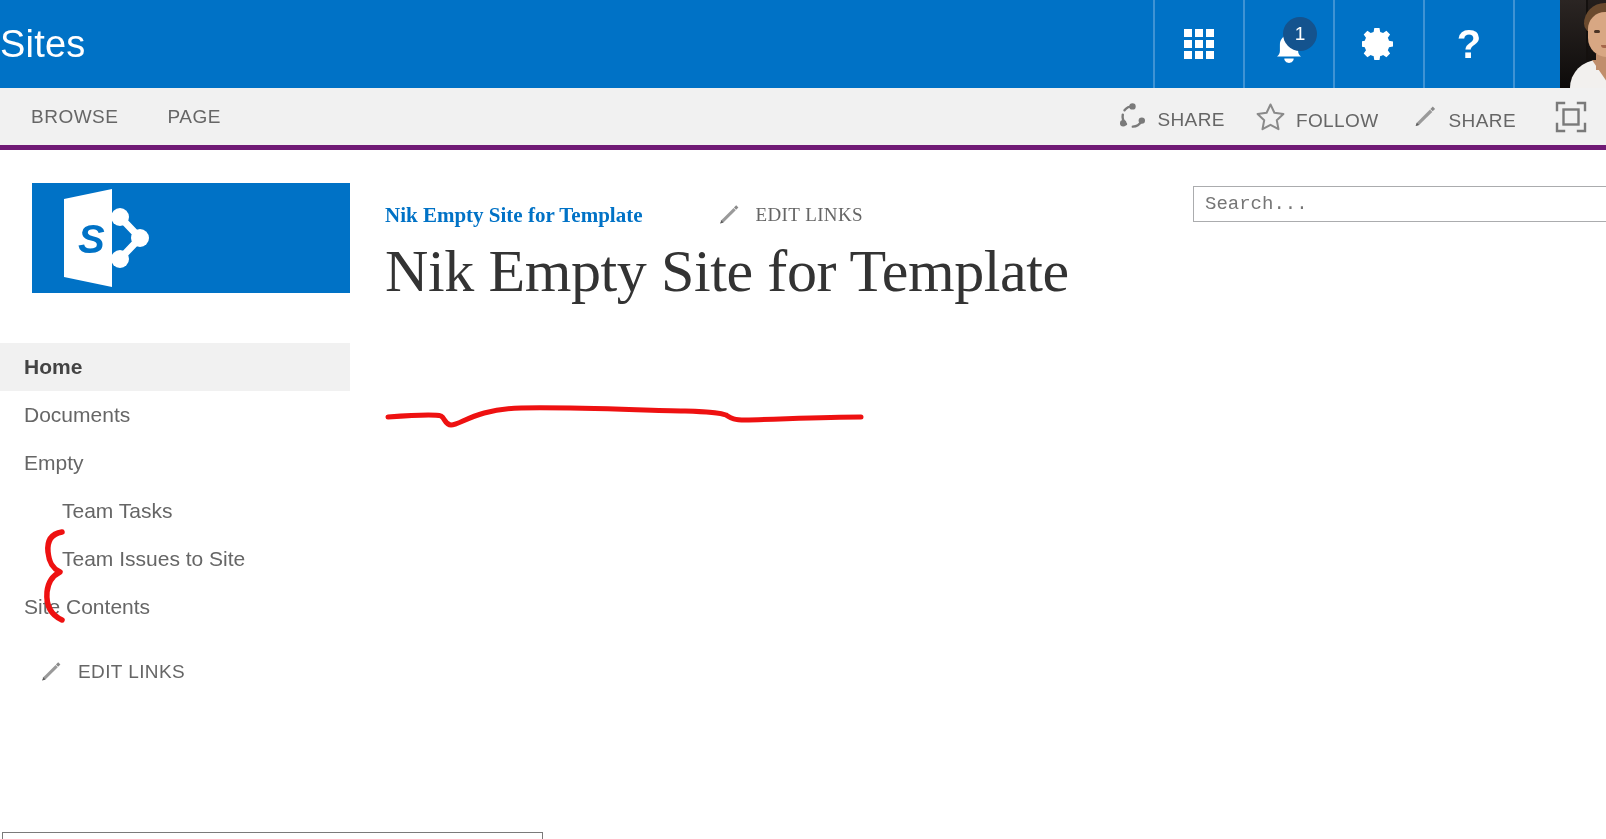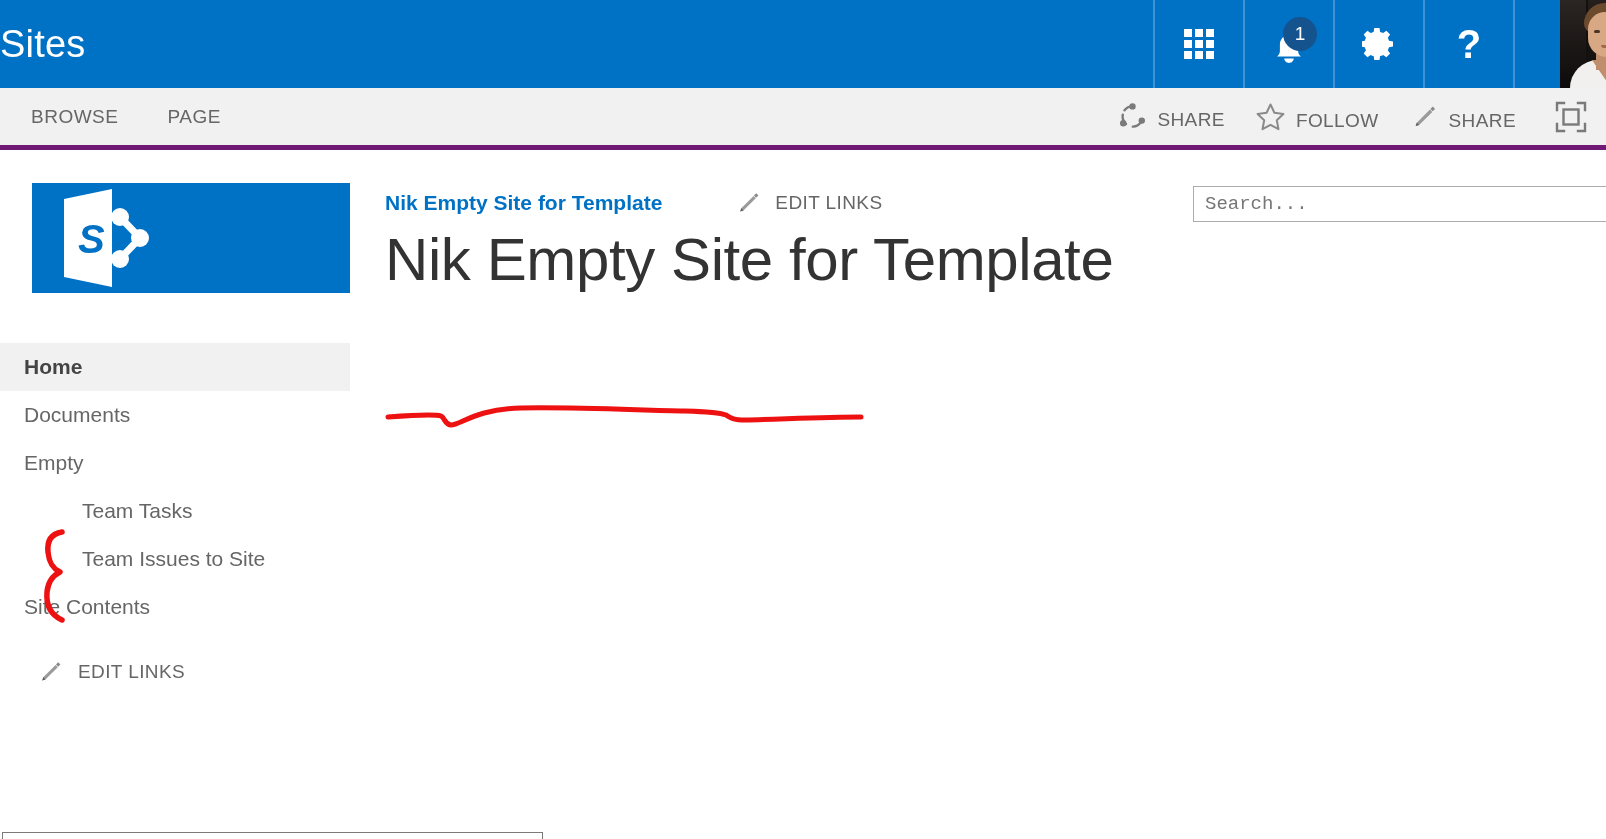--- a/index.html
+++ b/index.html
@@ -207,40 +207,41 @@
     color: #666666;
     font-size: 21px;
     font-weight: 400;
     cursor: pointer;
   }
   .nav-item.selected {
     background: #f1f1f1;
     color: #444444;
     font-weight: 700;
   }
-  .nav-item.child { padding-left: 82px; }
+  .nav-item.child { padding-left: 62px; }
   .nav-edit-links {
     display: flex;
     align-items: center;
     gap: 14px;
     padding-left: 36px;
     margin-top: 27px;
     cursor: pointer;
   }
   .nav-edit-links .lbl {
     color: #666666;
     font-size: 19px;
     letter-spacing: 0.4px;
   }
 
   
   .main {
     position: absolute;
-    left: 385px; top: 0;
+    left: 385px; top: 12px;
     width: 790px;
+    font-family: Liberation Serif, serif;
   }
   .breadcrumb-row {
     display: flex;
     align-items: center;
     height: 34px;
     margin-top: 36px;
   }
   .breadcrumb-link {
     color: #0072c6;
     font-size: 21px;

